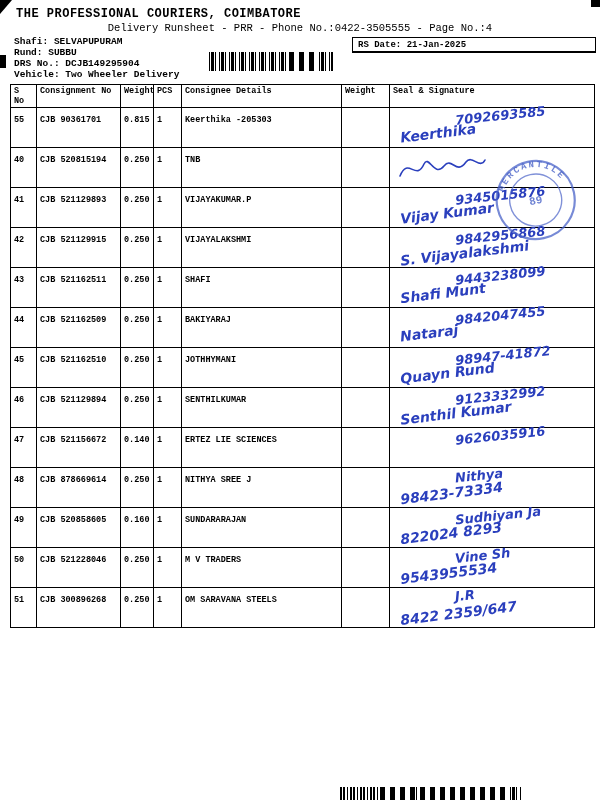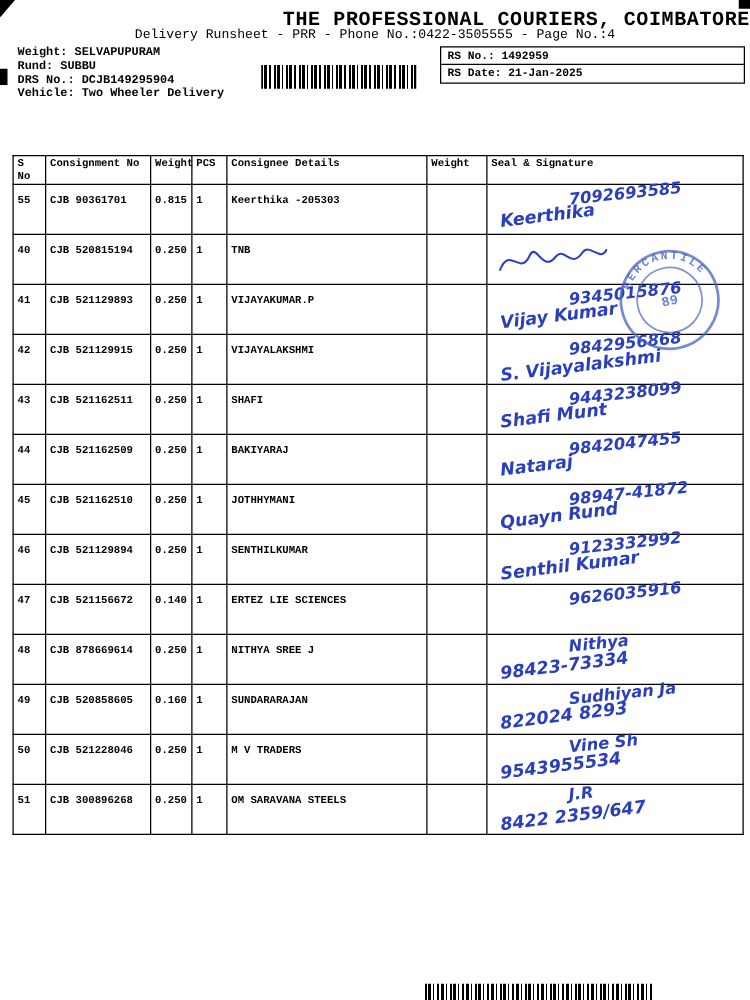--- a/index.html
+++ b/index.html
@@ -7,41 +7,41 @@
   .page {
     position:relative; width:600px; height:800px; background:#ffffff;
     font-family:"Liberation Mono", monospace; color:#000; overflow:hidden;
   }
   
   .art-tl { position:absolute; top:0; left:0; width:12px; height:14px; background:#000;
             clip-path:polygon(0 0,100% 0,0 100%); }
   .art-tr { position:absolute; top:0; right:0; width:9px; height:7px; background:#000; }
   .art-left { position:absolute; top:55px; left:0; width:6px; height:13px; background:#000; }
 
-  .title { position:absolute; top:7px; left:16px; right:0; text-align:right;
-           font-weight:bold; font-size:16px; letter-spacing:0.5px; }
+  .title { position:absolute; top:7px; left:16px; right:0; text-align:left;
+           font-weight:bold; font-size:12px; letter-spacing:0.5px; }
   .subtitle { position:absolute; top:22px; left:0; right:0; text-align:center;
               font-weight:normal; font-size:10.5px; }
 
   .info-left { position:absolute; top:36px; left:14px; font-size:9.5px;
                font-weight:bold; line-height:11px; white-space:nowrap; }
   .info-right { position:absolute; top:37px; left:352px; width:244px;
                 border:1px solid #000; font-size:9px; font-weight:bold; }
   .info-right .irow { padding:2px 5px; height:14px; }
   .info-right .irow:first-child { border-bottom:1px solid #000; }
 
   .barcode { background: repeating-linear-gradient(90deg,
       #000 0px,#000 1.5px,#fff 1.5px,#fff 2.5px,
       #000 2.5px,#000 5px,#fff 5px,#fff 6.5px,
       #000 6.5px,#000 7.5px,#fff 7.5px,#fff 10px); }
   .top-barcode { position:absolute; left:209px; top:52px; width:124px; height:19px; }
   .bottom-barcode { position:absolute; left:340px; top:787px; width:182px; height:13px; }
 
   table.runsheet { position:absolute; top:84px; left:10px; width:584px;
-                   border-collapse:collapse; table-layout:fixed;margin-top:40px; }
+                   border-collapse:collapse; table-layout:fixed; }
   .runsheet th, .runsheet td {
     border:1px solid #000; font-size:8.5px; font-weight:bold; text-align:left;
     vertical-align:top; padding:2px 3px; overflow:visible;
   }
   .runsheet th { height:13px; padding:1px 3px; }
   .runsheet td { height:40px; padding-top:7px; }
 
   .sigcell { position:relative; }
   .sig { position:absolute; color:var(--ink,#2a3fbd);
          font-family:"DejaVu Sans", sans-serif; font-style:italic;
@@ -57,30 +57,29 @@
 <div class="page">
 
   <div class="art-tl"></div>
   <div class="art-tr"></div>
   <div class="art-left"></div>
 
   <div class="title">THE PROFESSIONAL COURIERS, COIMBATORE</div>
   <div class="subtitle">Delivery Runsheet - PRR - Phone No.:0422-3505555 - Page No.:4</div>
 
   <div class="info-left">
-    <div><span>Weight:</span> <span>SELVAPUPURAM</span></div>
+    <div><span>Shafi:</span> <span>SELVAPUPURAM</span></div>
     <div><span>Rund:</span> <span>SUBBU</span></div>
     <div><span>DRS No.:</span> <span>DCJB149295904</span></div>
     <div><span>Vehicle:</span> <span>Two Wheeler Delivery</span></div>
   </div>
 
   <div class="barcode top-barcode"></div>
 
   <div class="info-right">
-    <div class="irow"><span>RS No.:</span> <span>1492959</span></div>
     <div class="irow"><span>RS Date:</span> <span>21-Jan-2025</span></div>
   </div>
 
   <table class="runsheet">
     <colgroup>
       <col style="width:26px">
         <col style="width:84px">
         <col style="width:33px">
       <col style="width:28px">
         <col style="width:160px">

